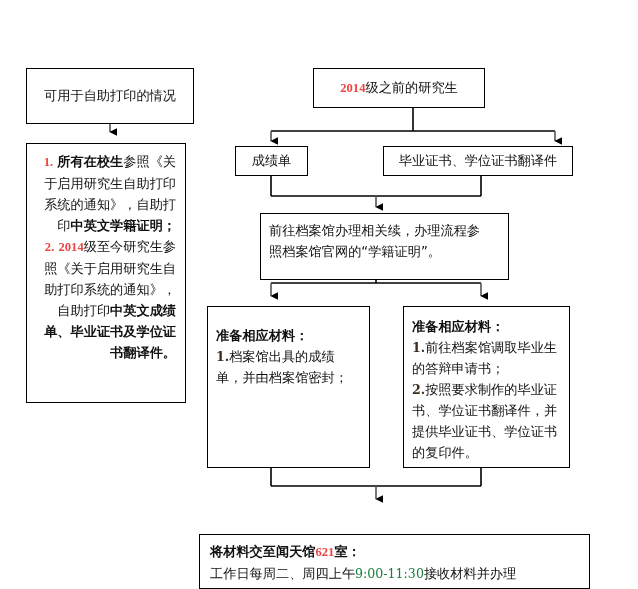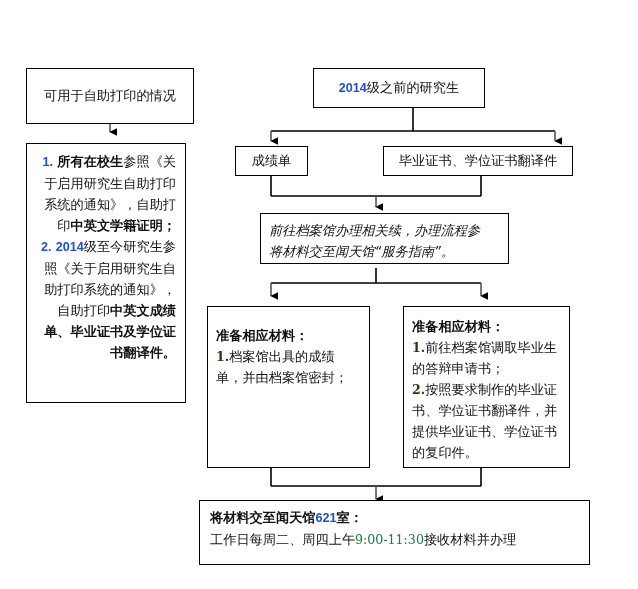--- a/index.html
+++ b/index.html
@@ -28,22 +28,22 @@
 
   
   .node.center{display:flex;align-items:center;justify-content:center;text-align:center;}
   .node.center .inner{padding:0 6px;}
 
   .node.top-para{display:block;}
   .node.top-para .inner{padding:7px 9px 6px 9px;}
 
   .b{font-weight:bold;}
   .num{
-    font-family:Liberation Sans, sans-serif;
-    font-weight:bold;font-size:12.6px;color:#1d4ed8;
+    font-family:Liberation Serif, serif;
+    font-weight:bold;font-size:12.6px;color:#ef4444;
   }
   .numlight{
     font-family:"DejaVu Serif","Liberation Serif",serif;
     font-weight:bold;font-size:12.6px;color:#3a2d1c;
   }
   .mono-time{
     font-family:"DejaVu Serif","Liberation Serif",serif;
     font-size:12.6px;color:#15803d;
   }
   .ln{line-height:21px;}
@@ -114,24 +114,24 @@
   </div>
 
   <div class="node center" style="left:235px;top:146px;width:73px;height:30px;">
     <div class="inner">成绩单</div>
   </div>
 
   <div class="node center" style="left:383px;top:146px;width:190px;height:30px;">
     <div class="inner">毕业证书、学位证书翻译件</div>
   </div>
 
-  <div class="node top-para" style="left:260px;top:213px;width:249px;height:51px;font-style:italic;">
+  <div class="node top-para" style="left:260px;top:213px;width:249px;height:67px;">
     <div class="inner" style="padding:6px 8px;">
       <div class="ln">前往档案馆办理相关续，办理流程参</div>
-      <div class="ln">将材料交至闻天馆“服务指南”。</div>
+      <div class="ln">照档案馆官网的“学籍证明”。</div>
     </div>
   </div>
 
   <div class="node top-para" style="left:207px;top:306px;width:163px;height:162px;">
     <div class="inner" style="padding:18px 8px 0 8px;">
       <div class="ln b">准备相应材料：</div>
       <div class="ln">
         <span class="numlight">1.</span><span>档案馆出具的成绩单，并由档案馆密封；</span>
       </div>
     </div>
@@ -142,21 +142,21 @@
       <div class="ln b">准备相应材料：</div>
       <div class="ln">
         <span class="numlight">1.</span><span>前往档案馆调取毕业生的答辩申请书；</span>
       </div>
       <div class="ln">
         <span class="numlight">2.</span><span>按照要求制作的毕业证书、学位证书翻译件，并提供毕业证书、学位证书的复印件。</span>
       </div>
     </div>
   </div>
 
-  <div class="node top-para" style="left:199px;top:500px;width:391px;height:65px;">
+  <div class="node top-para" style="left:199px;top:534px;width:391px;height:55px;">
     <div class="inner" style="padding:6px 10px;">
       <div class="ln">
         <span class="b">将材料交至闻天馆</span><span class="num">621</span><span class="b">室：</span>
       </div>
       <div class="ln">
         <span>工作日每周二、周四上午</span><span class="mono-time">9:00-11:30</span><span>接收材料并办理</span>
       </div>
     </div>
   </div>
 

